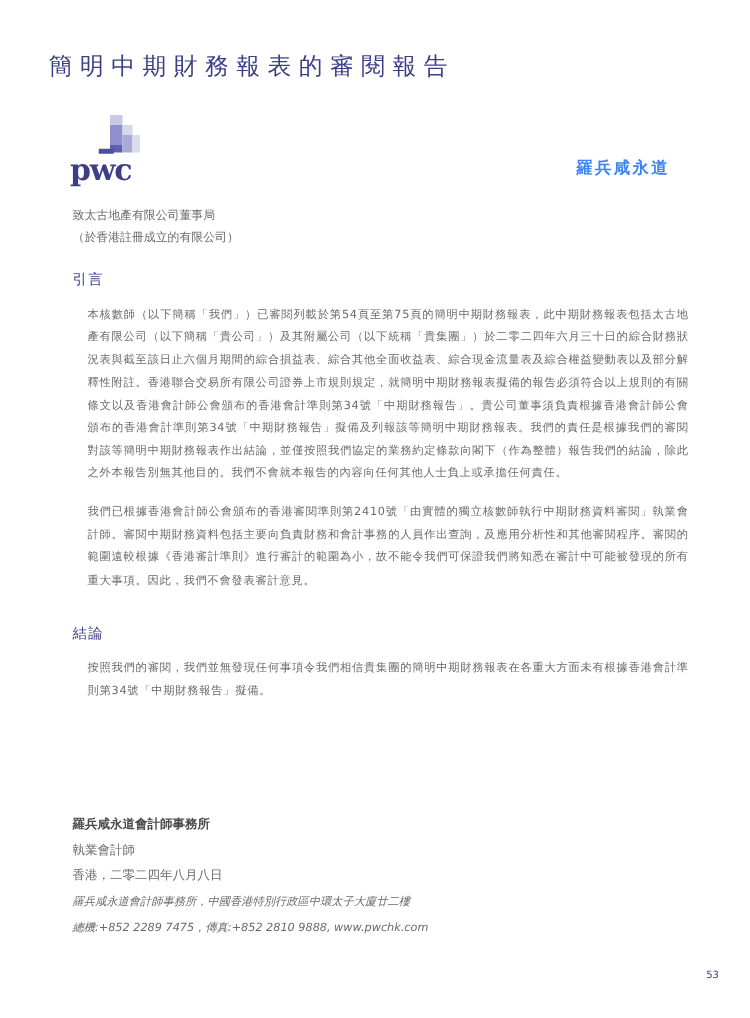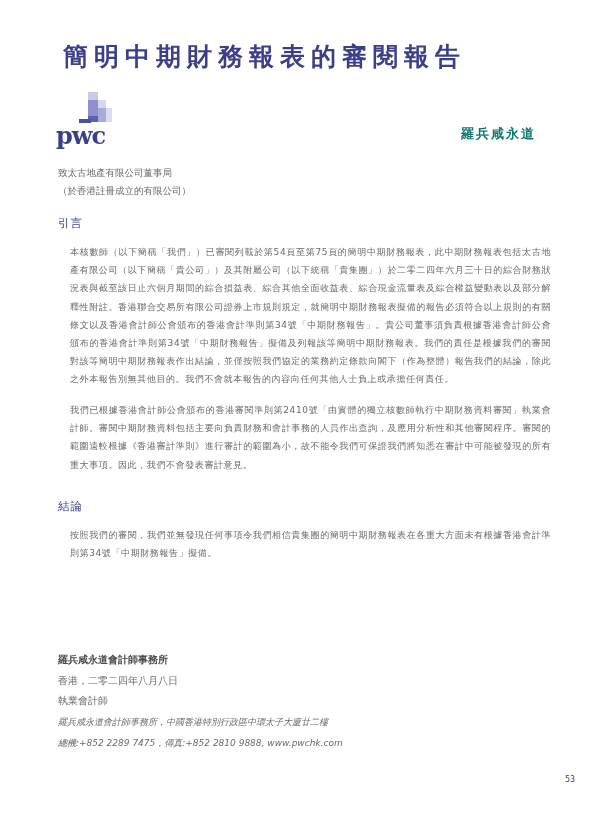--- a/index.html
+++ b/index.html
@@ -1,22 +1,22 @@
 <!DOCTYPE html>
 <html><head>
 <meta charset="utf-8">
 <style>
   html, body { margin:0; padding:0; background:#ffffff; }
   body { width:600px; height:814px; position:relative; overflow:hidden;
          font-family: "DejaVu Sans", sans-serif; color:#5a5a5a; }
-  .page-title { position:absolute; left:63px; top:40px; font-size:25px; letter-spacing:6px;
-                color:#3c3f87; font-weight:bold; margin:0; white-space:nowrap; }
+  .page-title { position:absolute; left:39px; top:40px; font-size:19px; letter-spacing:6px;
+                color:#3c3f87; font-weight:normal; margin:0; white-space:nowrap; }
   .logo { position:absolute; left:56px; top:92px; width:60px; height:60px; }
   .firm-name-cn { position:absolute; right:64px; top:125px; font-family:Liberation Mono, monospace;
-                  font-size:13px; letter-spacing:2px; color:#0f766e; font-weight:bold; }
+                  font-size:13px; letter-spacing:2px; color:#3b82f6; font-weight:bold; }
   .addressee { position:absolute; left:58px; top:164px; font-size:9.5px; line-height:18px; color:#6a6a6a; }
   .section { position:absolute; left:58px; width:505px; }
   .section h2 { margin:0 0 10px 0; font-size:11.5px; font-weight:normal; color:#3c3f87; letter-spacing:1px; }
   .section p { margin:12px; font-size:9px; line-height:18.2px; color:#6a6a6a; text-align:justify; letter-spacing:0.6px; }
   .sig { position:absolute; left:58px; top:650px; font-size:10px; color:#6a6a6a; }
   .sig .line { line-height:20.5px; }
   .sig .bold { font-weight:bold; color:#4a4a4a; }
   .footer { position:absolute; left:58px; top:712px; font-size:9px; line-height:20.5px; font-style:italic; color:#6a6a6a; }
   .page-num { position:absolute; left:565px; top:775px; font-size:8px; color:#3c3f87; }
 </style>
@@ -54,22 +54,22 @@
   <p>我們已根據香港會計師公會頒布的香港審閱準則第2410號「由實體的獨立核數師執行中期財務資料審閱」執業會計師。審閱中期財務資料包括主要向負責財務和會計事務的人員作出查詢，及應用分析性和其他審閱程序。審閱的範圍遠較根據《香港審計準則》進行審計的範圍為小，故不能令我們可保證我們將知悉在審計中可能被發現的所有重大事項。因此，我們不會發表審計意見。</p>
 </div>
 
 <div class="section" style="top:499px;">
   <h2>結論</h2>
   <p>按照我們的審閱，我們並無發現任何事項令我們相信貴集團的簡明中期財務報表在各重大方面未有根據香港會計準則第34號「中期財務報告」擬備。</p>
 </div>
 
 <div class="sig">
   <div class="line bold">羅兵咸永道會計師事務所</div>
+  <div class="line">執業會計師</div>
   <div class="line">香港，二零二四年八月八日</div>
-  <div class="line">執業會計師</div>
 </div>
 
 <div class="footer">
   <div>羅兵咸永道會計師事務所，中國香港特別行政區中環太子大廈廿二樓</div>
   <div>總機:+852 2289 7475，傳真:+852 2810 9888, www.pwchk.com</div>
 </div>
 
 <div class="page-num">53</div>
 
 </body></html>

